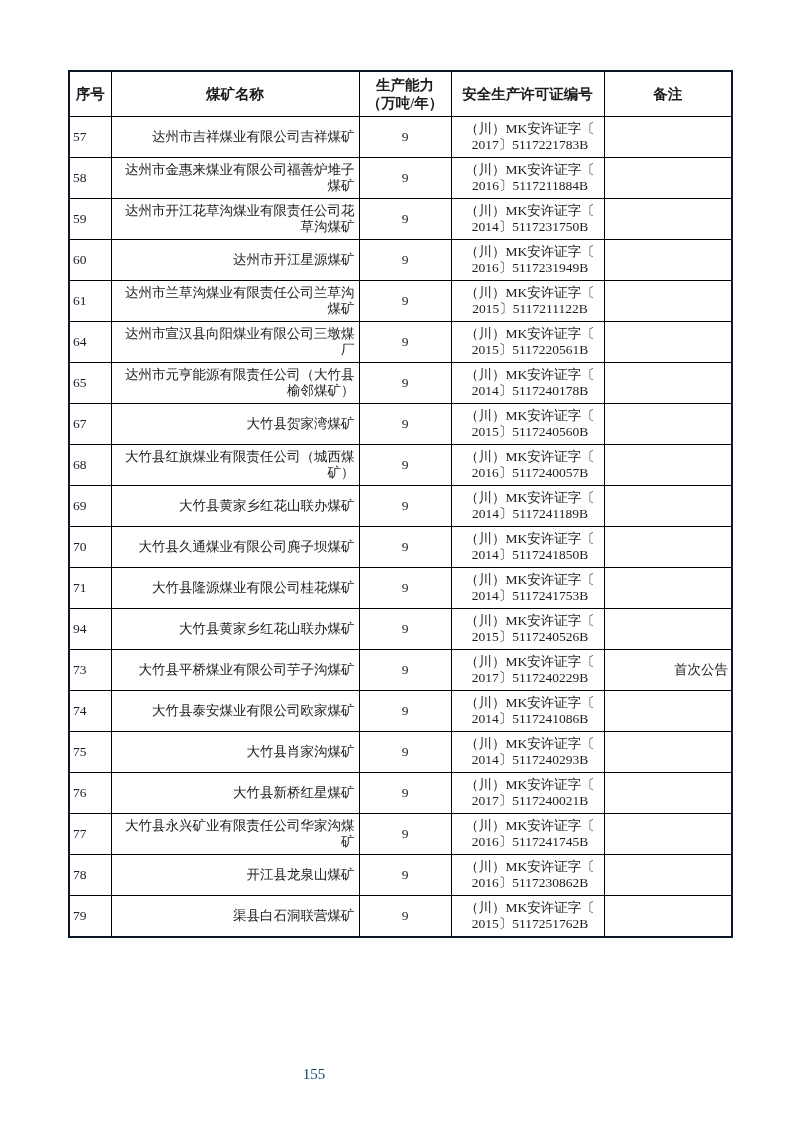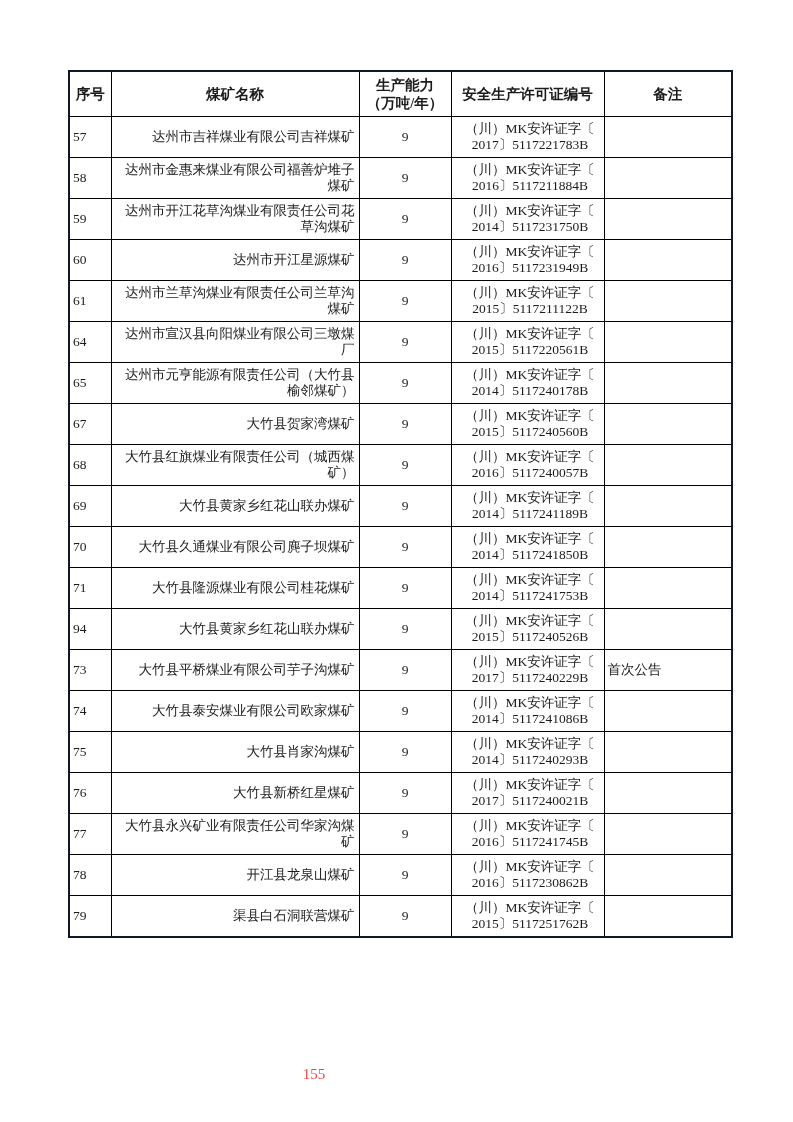--- a/index.html
+++ b/index.html
@@ -47,29 +47,29 @@
   .mine-table tbody td {
     font-size: 13.5px;
     line-height: 1.2;
     padding: 2px 3px;
     height: 36px;
   }
   td.cell-index   { text-align: left; }
   td.cell-name    { text-align: right; padding-left: 6px !important; padding-right: 4px !important; }
   td.cell-capacity{ text-align: center; }
   td.cell-license { text-align: center; padding-left: 8px !important; white-space: pre-line; }
-  td.cell-remark  { text-align: left; }
+  td.cell-remark  { text-align: right; }
   .page-number {
     position: absolute;
     left: 0;
     top: 1066px;
     width: 628px;
     text-align: center;
     font-size: 15px;
-    color: #ef4444;
+    color: #0c4a6e;
   }
 </style>
 </head>
 <body>
 
 <div class="sheet">
 
   <table class="mine-table">
     <colgroup>
       <col style="width:42px">

